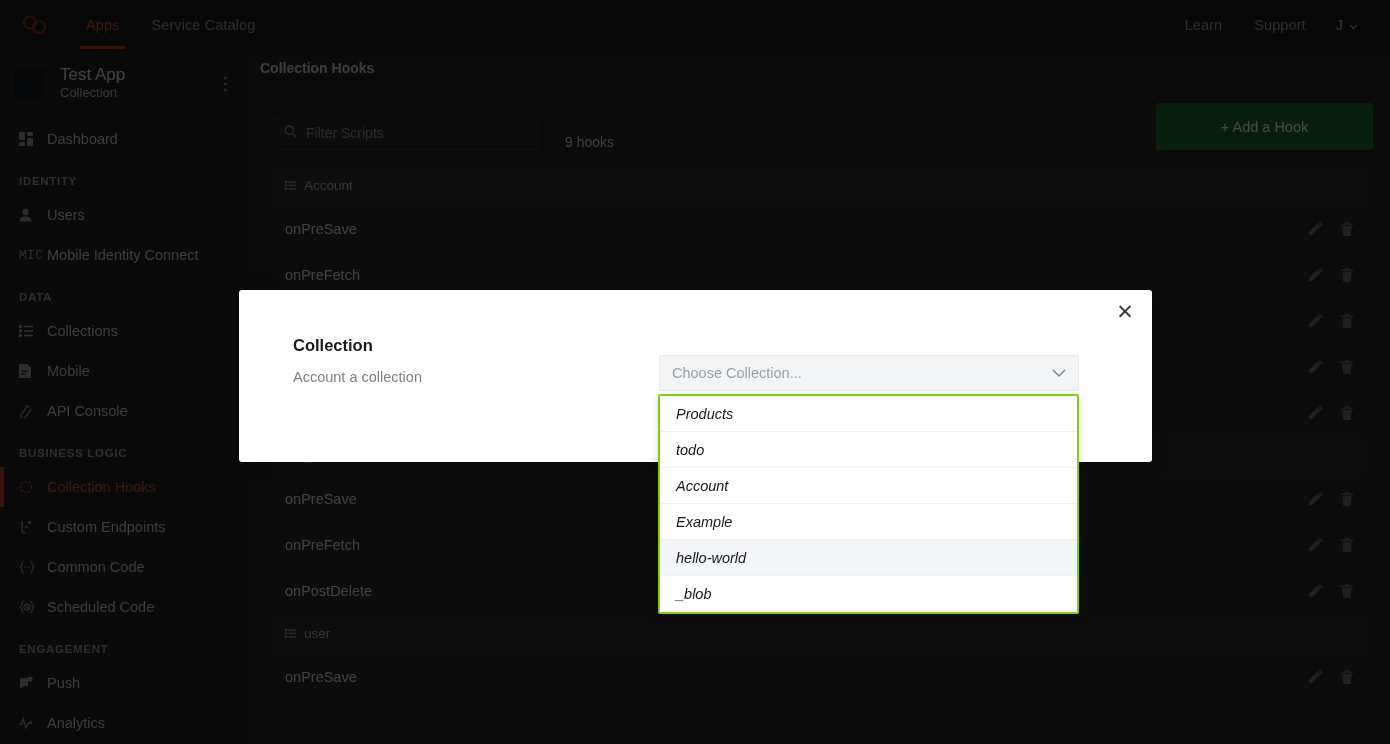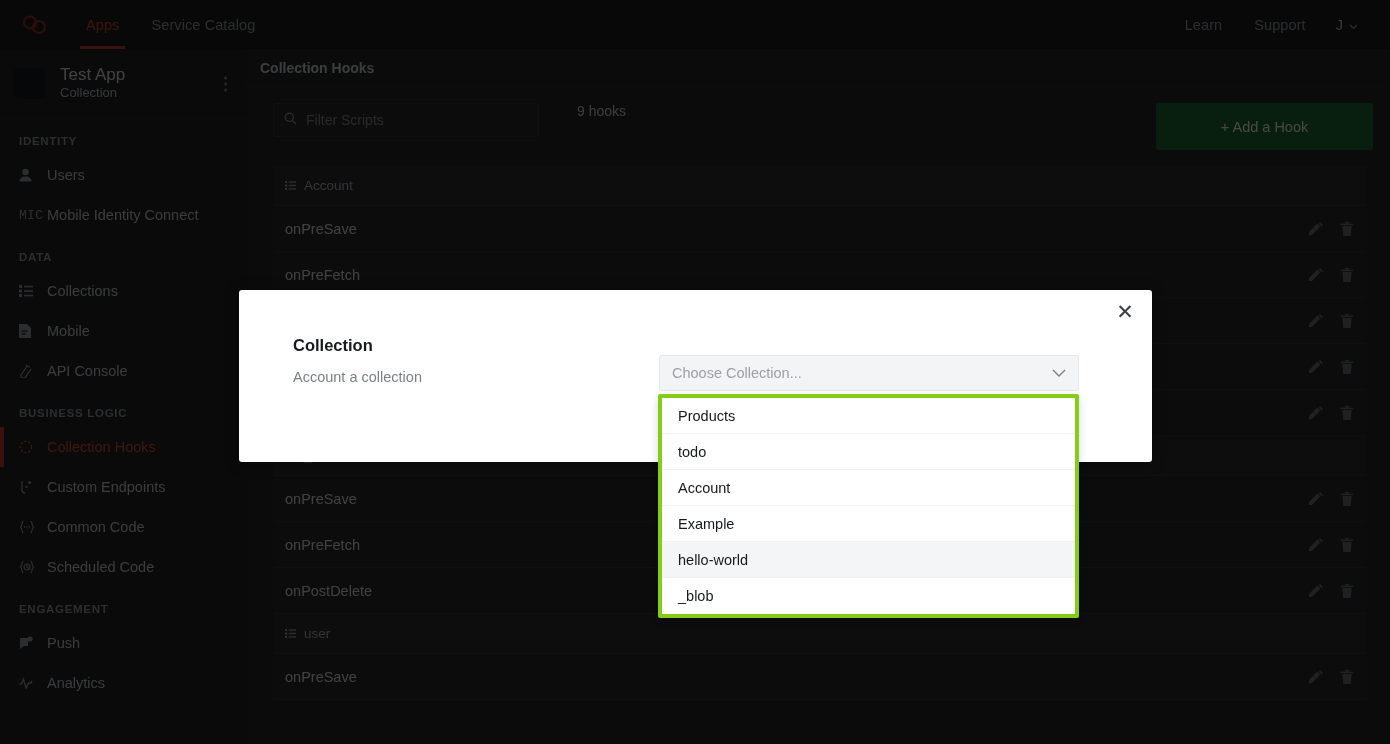--- a/index.html
+++ b/index.html
@@ -91,21 +91,21 @@
   .main {
     position: absolute; left: 247px; top: 49px; right: 0; bottom: 0;
     background: #2a2a2a;
   }
   .crumb {
     height: 38px; display: flex; align-items: center; padding-left: 13px;
     font-size: 14px; color: #d4d7db; font-weight: 600;
     border-bottom: 1px solid #333;
   }
   .toolbar {
-    display: flex; align-items: flex-start; padding: 16px 17px 0 26px; gap: 16px;
+    display: flex; align-items: flex-end; padding: 16px 17px 0 26px; gap: 4px;
   }
   .search-box {
     width: 266px; height: 34px; border: 1px solid #3a3a3a; border-radius: 3px;
     background: #2d2d2d; display: flex; align-items: center; padding: 0 10px;
   }
   .search-box svg { flex: none; }
   .search-input {
     border: 0; outline: 0; background: transparent; margin-left: 9px;
     font-family: "Liberation Sans", sans-serif; font-size: 14px; color: #d4d7db; width: 100%;
   }
@@ -154,22 +154,22 @@
   .select-wrap { position: absolute; left: 420px; top: 65px; width: 420px; z-index: 61; }
   .select-field {
     height: 36px; background: #f3f4f5; border: 1px solid #e6e8ea; border-radius: 2px;
     display: flex; align-items: center; padding: 0 12px; cursor: pointer;
   }
   .select-value { font-size: 14.5px; color: #9aa0a6; }
   .select-chevron { margin-left: auto; color: #7b8085; display: flex; }
 
   .select-menu {
     position: absolute; left: 658px; top: 394px; width: 421px;
-    background: #ffffff; border: 4px solid #84cc16; border-radius: 2px;
-    z-index: 70; box-shadow: 0 3px 9px rgba(0,0,0,.16);
+    background: #ffffff; border: 2px solid #84cc16; border-radius: 2px;
+    z-index: 70; box-shadow: 0 3px 9px rgba(0,0,0,.16); font-style: italic;
   }
   .select-opt {
     height: 36px; display: flex; align-items: center; padding: 0 16px;
     font-size: 14.5px; color: #17191c; cursor: pointer;
     border-bottom: 1px solid #f0f1f2;
   }
   .select-opt:last-child { border-bottom: 0; }
   .select-opt.hovered { background: #f4f5f6; }
 </style>
 </head>
@@ -215,20 +215,31 @@
         <div class="app-title">Test App</div>
         <div class="app-env">Collection</div>
       </div>
       <div class="kebab">
           <i></i>
           <i></i>
           <i></i>
         </div>
     </div>
 
+    <div class="nav-item">
+      <span class="ico">
+        <svg width="14" height="14" viewBox="0 0 14 14" fill="currentColor">
+            <rect x="0" y="0" width="6" height="8" rx="1"></rect>
+            <rect x="8" y="0" width="6" height="4" rx="1"></rect>
+            <rect x="8" y="6" width="6" height="8" rx="1"></rect>
+            <rect x="0" y="10" width="6" height="4" rx="1"></rect>
+          </svg>
+      </span>
+      <span class="lbl">Dashboard</span>
+    </div>
 
     <div class="nav-section-label">IDENTITY</div>
     <div class="nav-item">
       <span class="ico">
         <svg width="13" height="14" viewBox="0 0 13 14" fill="currentColor">
             <circle cx="6.5" cy="4" r="3.2"></circle>
             <path d="M0.5 13.5c0-3.3 2.7-5 6-5s6 1.7 6 5z"></path>
           </svg>
       </span>
       <span class="lbl">Users</span>

